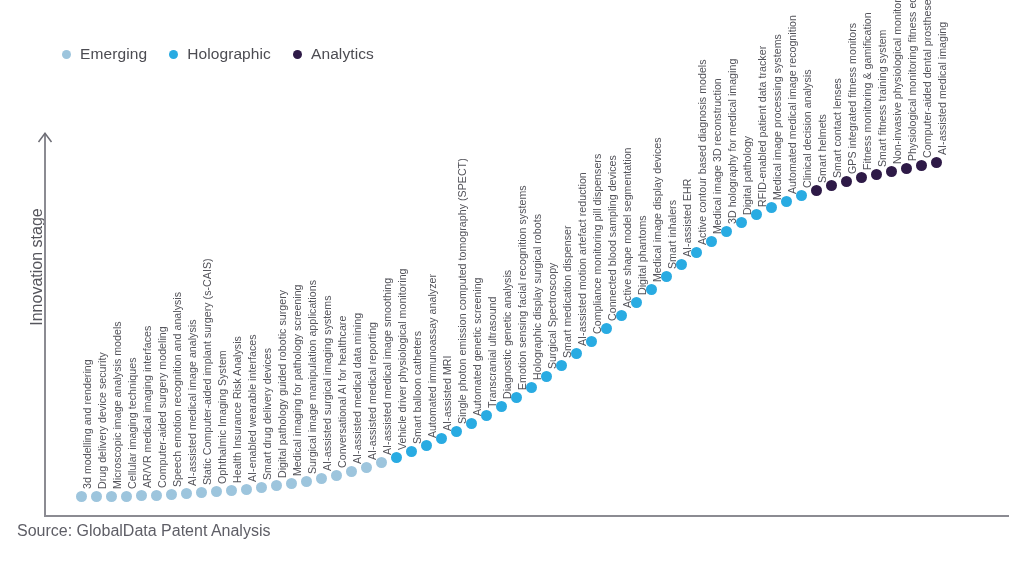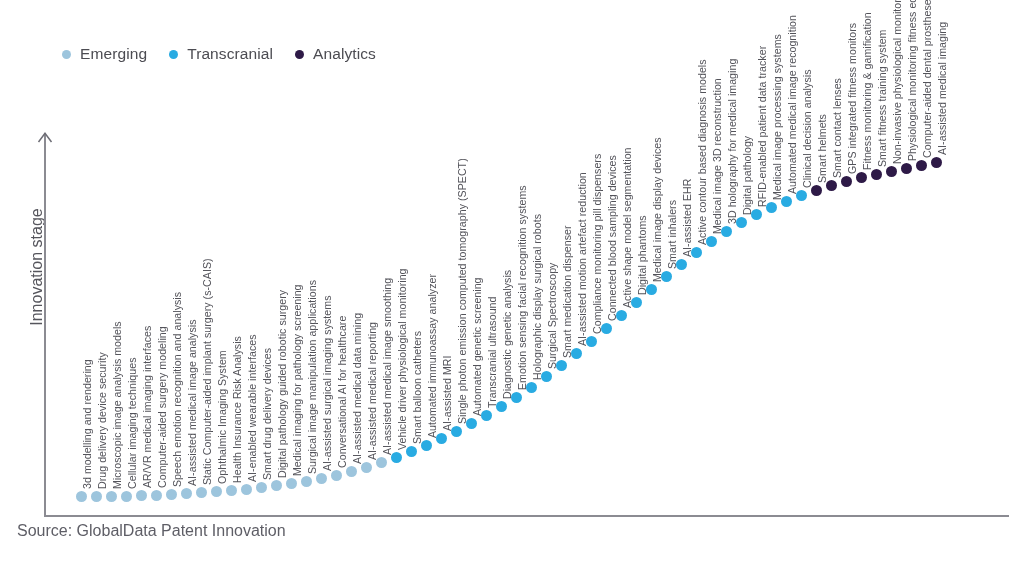--- a/index.html
+++ b/index.html
@@ -126,21 +126,21 @@
 </head>
 <body>
 
 <div id="legend">
   <div class="legend-item">
     <span class="legend-dot" style="background: rgb(157, 197, 221);"></span>
     <span class="legend-label">Emerging</span>
   </div>
   <div class="legend-item">
     <span class="legend-dot" style="background: rgb(41, 171, 226);"></span>
-    <span class="legend-label">Transcranial</span>
+    <span class="legend-label">Holographic</span>
   </div>
   <div class="legend-item">
     <span class="legend-dot" style="background: rgb(46, 26, 71);"></span>
     <span class="legend-label">Analytics</span>
   </div>
 </div>
 
 <div id="y-axis-title">Innovation stage</div>
 <div id="y-axis-line"></div>
 <svg id="y-axis-arrow" viewBox="0 0 16 16">
@@ -376,13 +376,13 @@
     <div class="point" style="left: 916px; top: 160px;">
       <span class="dot" style="background: rgb(46, 26, 71);"></span>
       <span class="plabel">Computer-aided dental prostheses</span>
     </div>
     <div class="point" style="left: 931px; top: 157px;">
       <span class="dot" style="background: rgb(46, 26, 71);"></span>
       <span class="plabel">AI-assisted medical imaging</span>
     </div>
   </div>
 
-<div id="source">Source: GlobalData Patent Innovation</div>
+<div id="source">Source: GlobalData Patent Analysis</div>
 
 </body></html>

